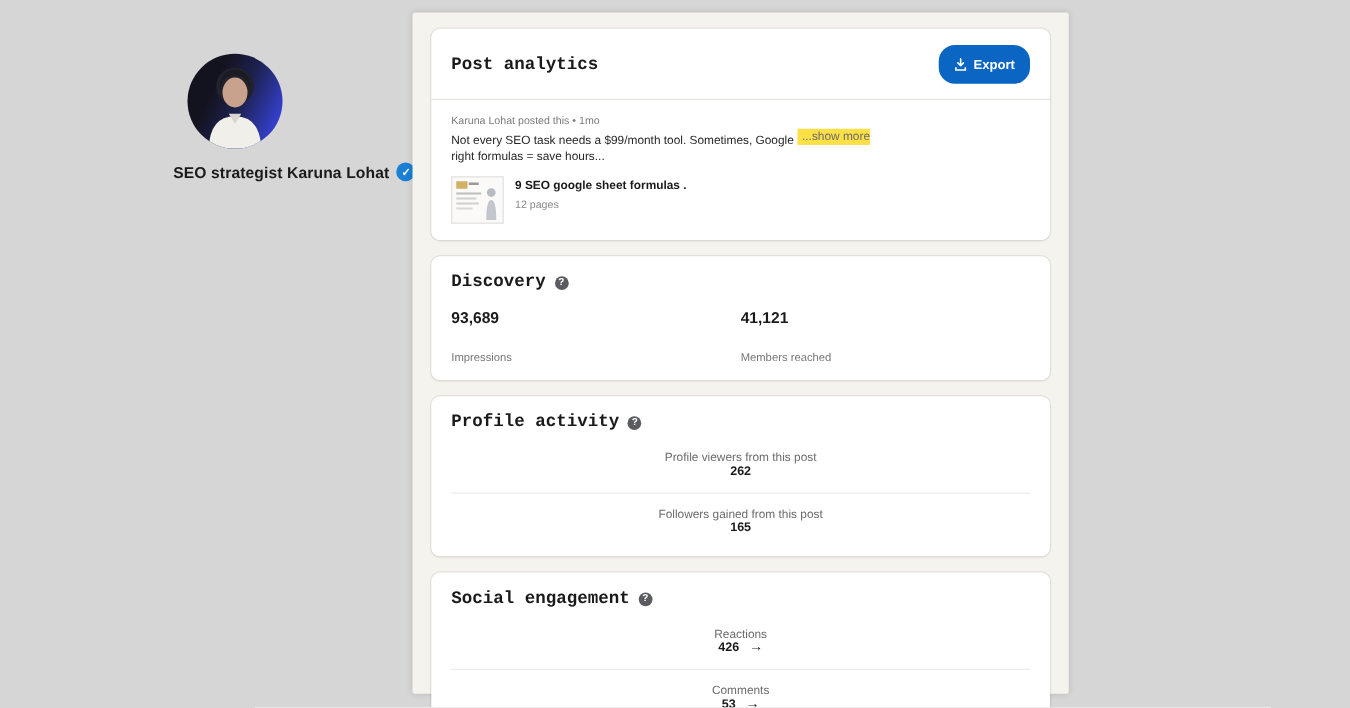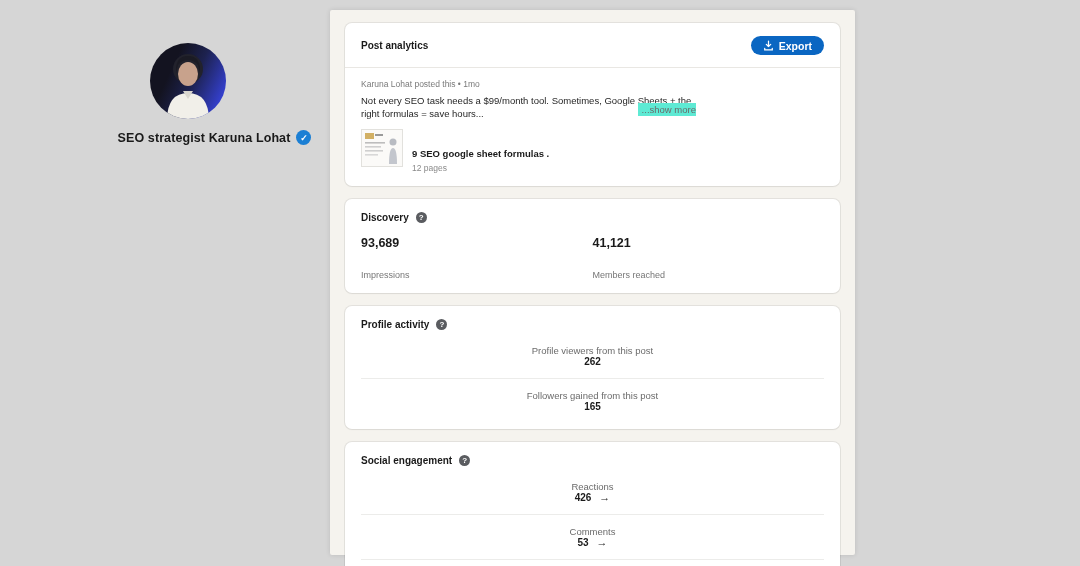--- a/index.html
+++ b/index.html
@@ -6,68 +6,68 @@
   body { font-family: "Liberation Sans", sans-serif; }
   .stage { position:relative; width:1080px; height:566px; background:#d6d6d6; overflow:hidden; }
 
   
   .avatar {
     position:absolute; left:150px; top:43px; width:76px; height:76px;
     border-radius:50%; overflow:hidden; cursor:pointer;
     background:linear-gradient(115deg,#131320 30%,#1d2250 55%,#3642d8 90%);
   }
   .profile-name-row {
-    position:absolute; left:117px; top:130px; width:195px;
+    position:absolute; left:138px; top:130px; width:195px;
     display:flex; align-items:center; justify-content:center; gap:6px;
   }
   .profile-name { font-size:12.5px; font-weight:700; color:#1a1a1a; letter-spacing:.1px; cursor:pointer; }
   .verified {
     width:15px; height:15px; border-radius:50%; background:#1b7fd4; color:#fff;
     font-size:9px; font-weight:700; display:flex; align-items:center; justify-content:center;
   }
 
   
   .panel {
     position:absolute; left:330px; top:10px; width:525px; height:545px;
     background:#f5f3ee; box-sizing:border-box; padding:13px 15px;
     box-shadow:0 0 5px rgba(0,0,0,.12); border-radius:2px;
   }
   .card {
     background:#fff; border-radius:7px; margin-bottom:13px;
     box-shadow:0 0 0 1px rgba(0,0,0,.07), 0 1px 2px rgba(0,0,0,.04);
     padding:13px 16px; box-sizing:border-box;
   }
-  .card-title { font-size:10px; font-weight:700; color:#1a1a1a; margin:0; }
+  .card-title { font-size:14px; font-weight:700; color:#1a1a1a; margin:0;font-family:Liberation Mono, monospace; }
   .title-row { display:flex; align-items:center; gap:7px; }
   .help {
     width:11px; height:11px; border-radius:50%; background:#5a5c60; color:#fff;
     font-size:8px; font-weight:700; display:flex; align-items:center; justify-content:center;
     cursor:pointer; line-height:1;
   }
 
   
   .card-head { display:flex; justify-content:space-between; align-items:center; }
   .export-btn {
     display:flex; align-items:center; gap:5px; background:#0a66c2; color:#fff;
-    border:none; border-radius:13px; height:19px; padding:0 12px;
+    border:none; border-radius:13px; height:31px; padding:0 12px;
     font-family:inherit; font-size:10.5px; font-weight:700; cursor:pointer;
   }
   .full-divider { border-top:1px solid #e9e7e3; margin:12px -16px 0; }
   .post-meta { margin-top:11px; font-size:8.5px; color:#7a7a7a; }
   .post-text {
     position:relative; width:335px; margin-top:5px;
     font-size:9.5px; line-height:13px; color:#262626;
   }
-  .show-more { position:absolute; right:0; bottom:4px; color:#6b6b6b; cursor:pointer; background:#5eead4; padding-left:4px; }
+  .show-more { position:absolute; right:0; bottom:16px; color:#6b6b6b; cursor:pointer; background:#fde047; padding-left:4px; }
   .attachment { display:flex; gap:9px; margin-top:9px; align-items:flex-start; cursor:pointer; }
   .thumb {
     width:42px; height:38px; background:#fbfaf8; border:1px solid #e2e1dd;
     box-sizing:border-box; flex:0 0 auto;
   }
-  .att-title { font-size:9.5px; font-weight:700; color:#1a1a1a; margin-top:19px; }
+  .att-title { font-size:9.5px; font-weight:700; color:#1a1a1a; margin-top:2px; }
   .att-pages { font-size:8.5px; color:#8a8a8a; margin-top:4px; }
 
   
   .stats { display:flex; margin-top:13px; }
   .stat { width:235px; }
   .stat-value { font-size:12.5px; font-weight:700; color:#1a1a1a; }
   .stat-label { font-size:9px; color:#767676; margin-top:20px; }
 
   
   .rows { margin-top:4px; }

